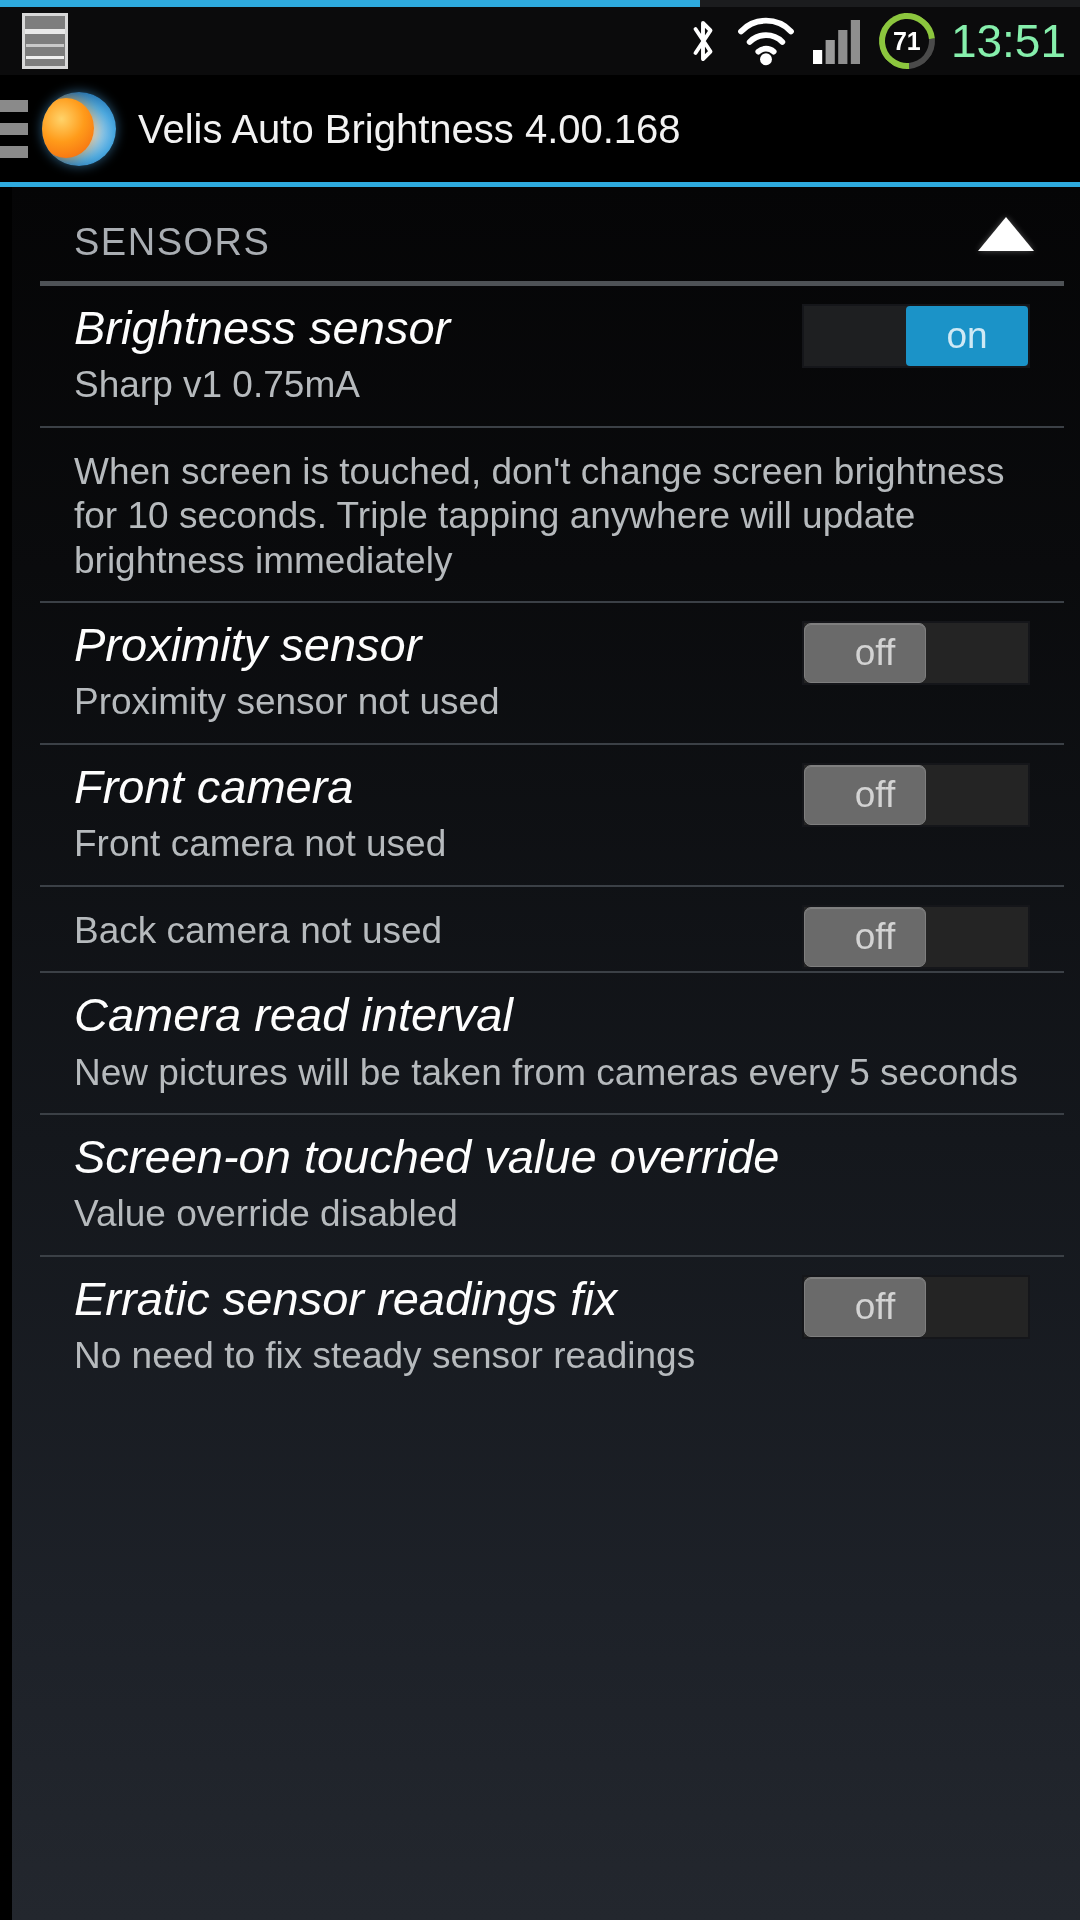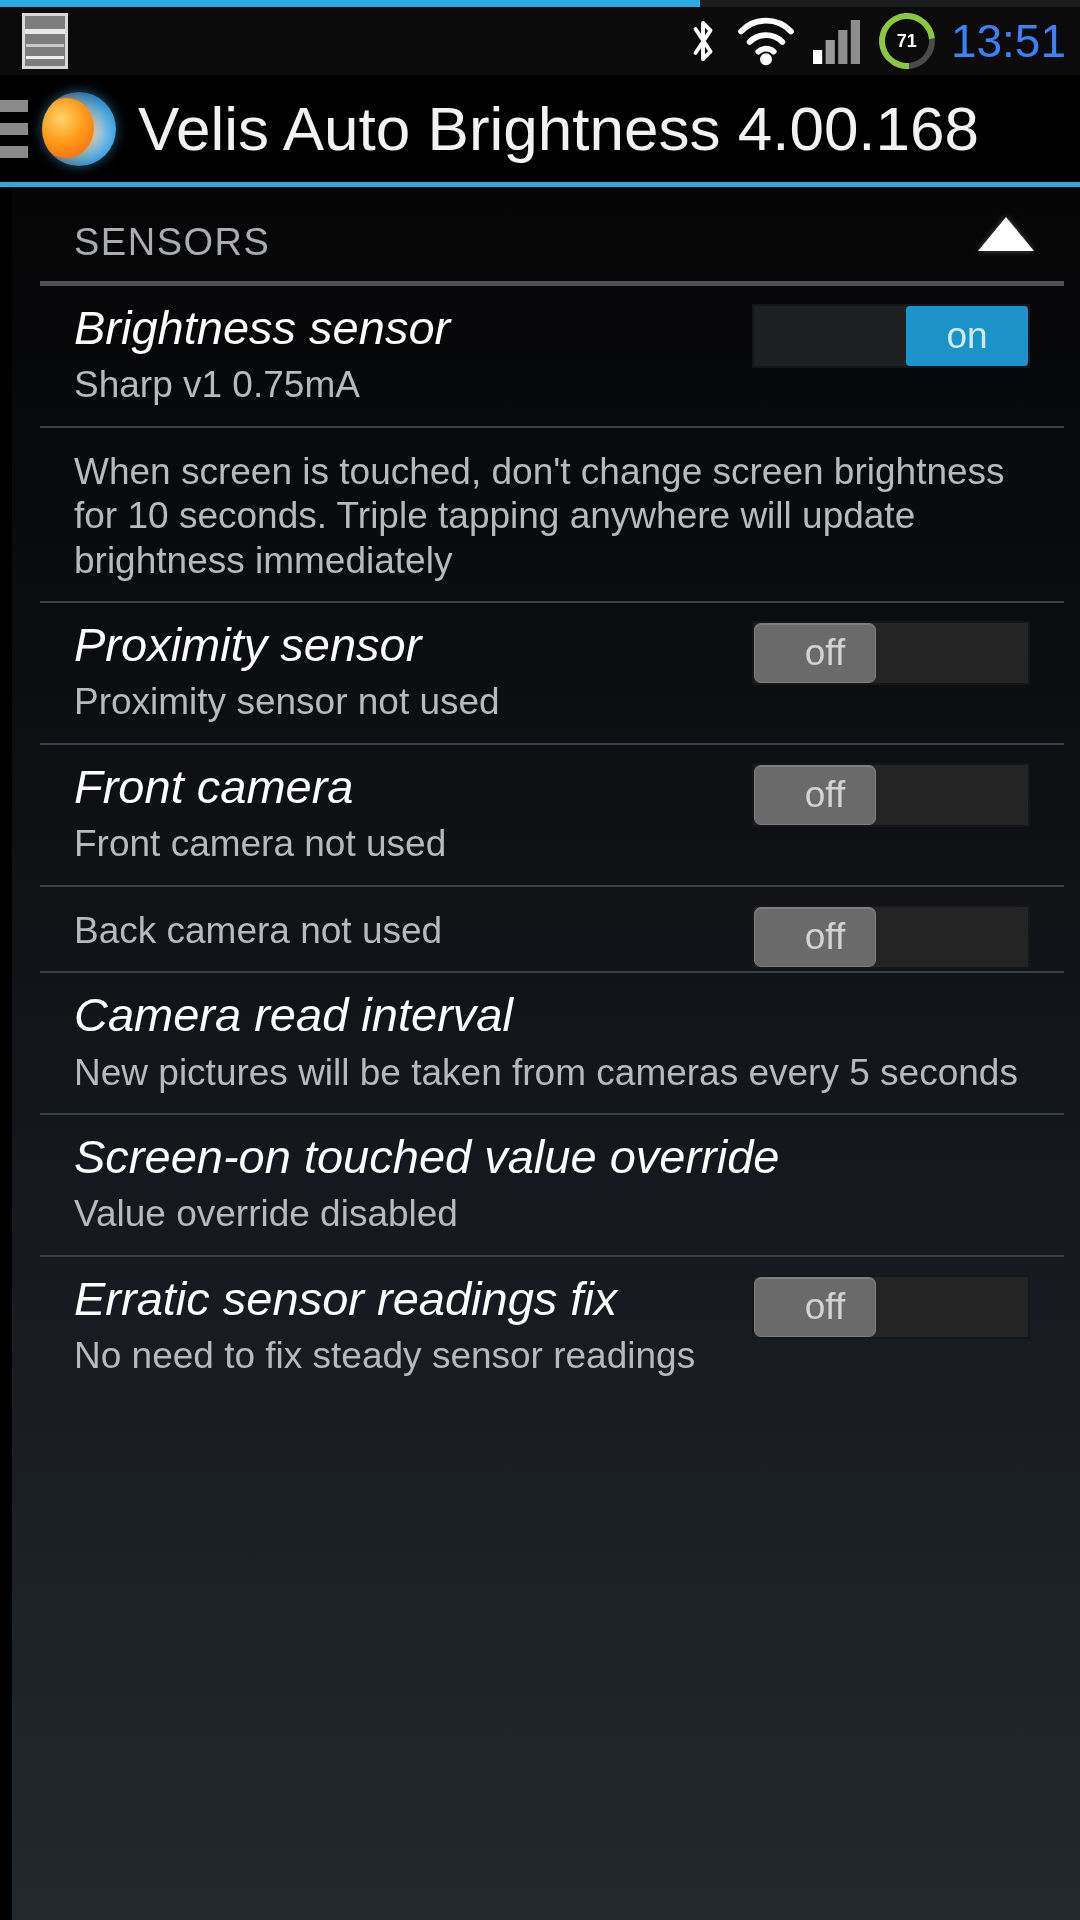--- a/index.html
+++ b/index.html
@@ -30,32 +30,32 @@
   .sb-right { position:absolute; right:14px; top:50%; transform:translateY(-50%); display:flex; align-items:center; gap:16px; }
 
   .icon-screenshot {
     width:46px; height:56px; border:3px solid #d8d8d8; background:#7d7d7d; position:relative;
   }
   .icon-screenshot:before {
     content:""; position:absolute; left:0; right:0; top:26%; height:5px; background:#e8e8e8;
     box-shadow:0 14px 0 -1px #c9c9c9, 0 26px 0 -1px #efefef;
   }
 
-  .clock { color:#3b82f6; font-size:46px; letter-spacing:0px; line-height:1; font-weight:400; }
+  .clock { color:#86efac; font-size:46px; letter-spacing:0px; line-height:1; font-weight:400; }
 
   .batt { position:relative; width:56px; height:56px; }
   .batt .ring {
     position:absolute; inset:0; border-radius:50%;
     border:6px solid #8cc63e;
     border-right-color:#4a4a4a;
     transform:rotate(40deg);
   }
   .batt .lvl {
     position:absolute; inset:0; display:flex; align-items:center; justify-content:center;
-    color:#fff; font-size:18px; font-weight:bold;
+    color:#fff; font-size:25px; font-weight:bold;
   }
 
   
   .titlebar {
     position:absolute; top:75px; left:0; width:1080px; height:107px;
     background:#000; display:flex; align-items:center;
   }
   .hamburger { width:28px; margin-left:0px; display:flex; flex-direction:column; gap:11px; }
   .hamburger span { display:block; height:12px; background:#8a8a8a; width:28px; }
 
@@ -64,21 +64,21 @@
     position:relative; overflow:hidden;
     background:radial-gradient(circle at 62% 55%, #cfe9fb 0%, #4aa8e0 42%, #1f6fae 68%, #0e3c63 100%);
     box-shadow:0 0 12px rgba(80,170,230,.55);
   }
   .app-icon .sun {
     position:absolute; left:-4px; top:6px; width:56px; height:60px; border-radius:50%;
     background:radial-gradient(circle at 42% 35%, #ffd36a 0%, #ff9b1a 45%, #f2610c 100%);
     box-shadow:0 0 14px rgba(255,150,30,.8);
   }
   .app-title {
-    margin-left:22px; color:#f2f2f2; font-size:62px; line-height:1; font-weight:400;
+    margin-left:22px; color:#f2f2f2; font-size:40px; line-height:1; font-weight:400;
     white-space:nowrap;
   }
 
   .title-underline {
     position:absolute; top:182px; left:0; width:1080px; height:5px; background:#2eaade;
   }
 
   
   .content {
     position:absolute; top:187px; left:12px; width:1080px; height:1733px;
@@ -118,21 +118,21 @@
   }
   .row.no-toggle .title { padding-right:40px; }
   .row .desc {
     color:#b6babd; font-size:37px; line-height:1.2; margin-top:8px;
     padding-right:40px;
   }
 
   
   .toggle {
     position:absolute; right:62px; top:18px;
-    width:278px; height:64px;
+    width:228px; height:64px;
     background:#242424;
     border:2px solid #15161a;
   }
   .toggle .thumb {
     position:absolute; top:0; width:122px; height:60px;
     display:flex; align-items:center; justify-content:center;
     font-size:37px; border-radius:5px;
   }
   .toggle.on  { background:#1e1f21; }
   .toggle.on .thumb {

